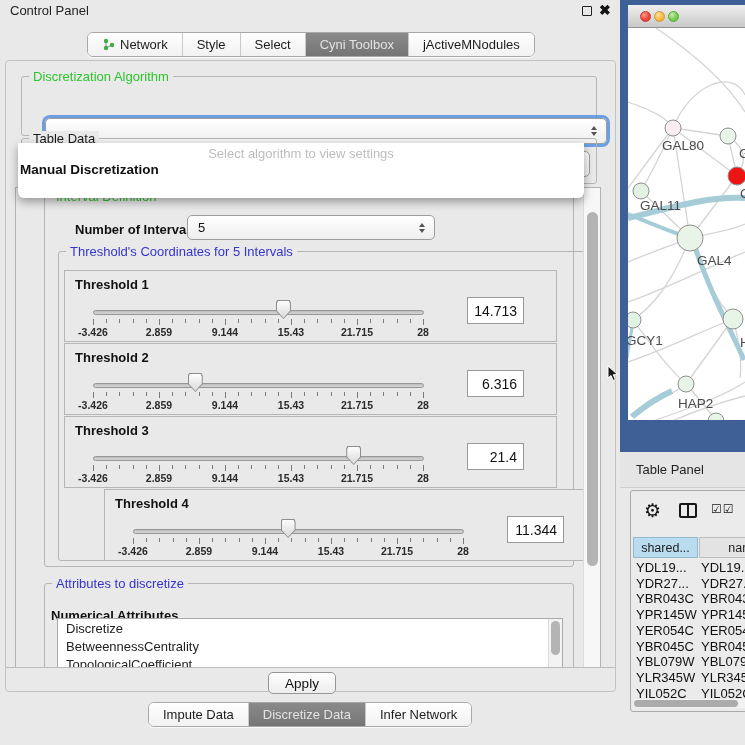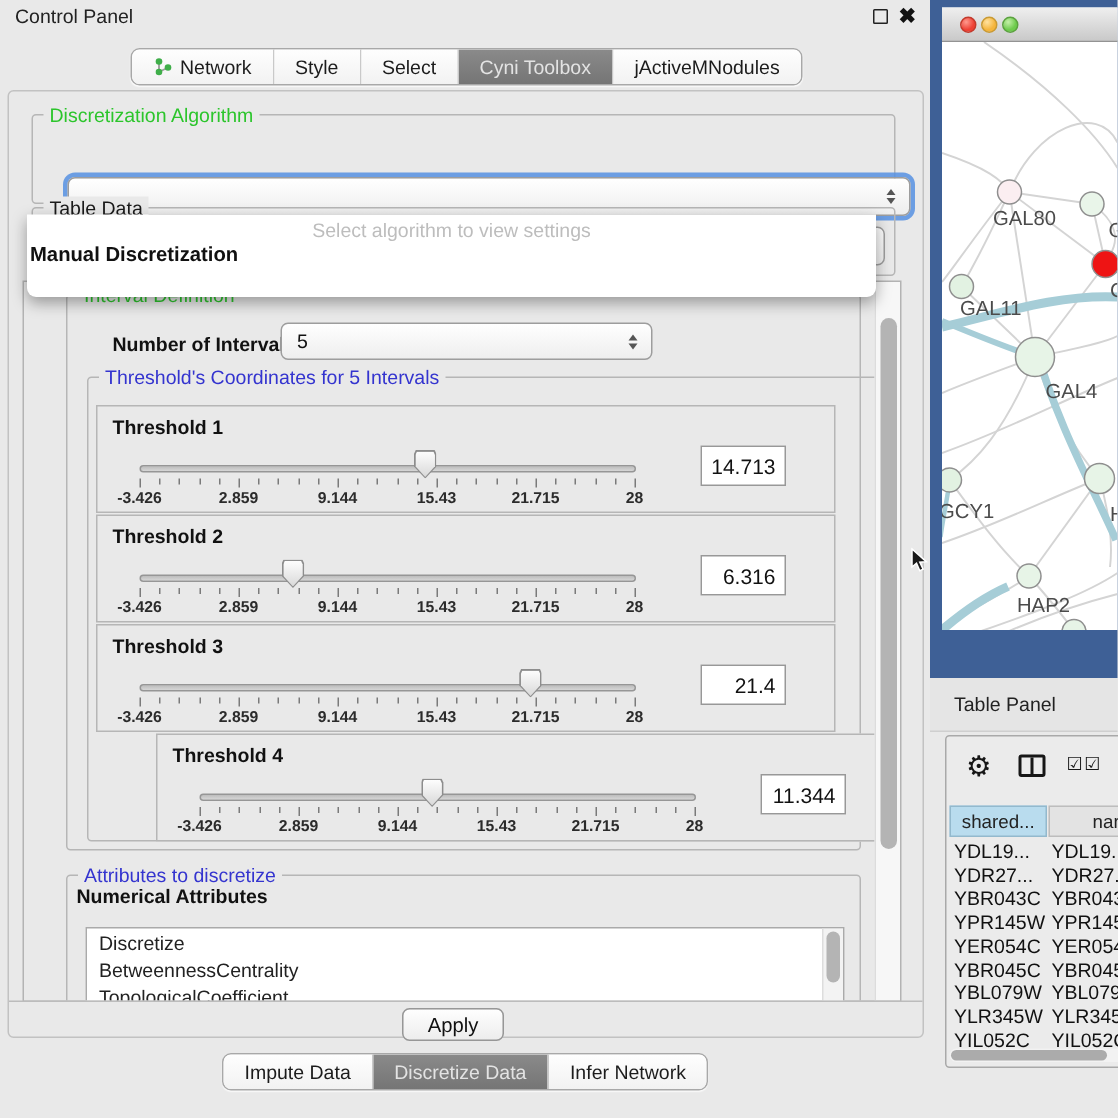--- a/index.html
+++ b/index.html
@@ -75,21 +75,21 @@
     clip-path:polygon(8% 0,92% 0,100% 14%,100% 58%,50% 100%,0 58%,0 14%); background:linear-gradient(#fdfdfd,#d9d9d9); }
   .tick { position:absolute; width:1px; height:4px; background:#7a7a7a; top:48px; }
   .tick.major { height:6px; }
   .scale-lab { position:absolute; top:55px; font-size:10.5px; font-weight:bold; color:#2b2b2b;
     transform:translateX(-50%); white-space:nowrap; }
   .thr-value { position:absolute; left:402px; top:26px; width:57px; height:27px; background:#ffffff;
     border:1px solid #989898; font-size:14px; color:#111; display:flex; align-items:center;
     justify-content:flex-end; padding-right:6px; }
 
   #attr-group { left:28px; top:395px; width:530px; height:120px; }
-  #attr-list-label { left:6px; top:6px; font-size:13px; font-weight:bold; color:#111; position:absolute; }
+  #attr-list-label { left:6px; top:24px; font-size:13px; font-weight:bold; color:#111; position:absolute; }
   #attr-list { position:absolute; left:12px; top:34px; width:506px; height:60px; background:#ffffff;
     border:1px solid #aaaaaa; overflow:hidden; }
   .attr-item { font-size:13px; color:#222; padding:1.5px 0 1.5px 8px; }
   #attr-scroll { position:absolute; right:0; top:0; width:14px; height:100%; background:#f3f3f3;
     border-left:1px solid #ddd; }
   #attr-thumb { position:absolute; left:2px; top:2px; width:9px; height:34px; background:#b4b4b4; border-radius:5px; }
 
   #apply-bar { left:0px; top:606px; width:609px; height:25px; border-top:1px solid #bcbcbc; }
   #apply-btn { left:262px; top:4px; width:68px; height:22px; background:linear-gradient(#fefefe,#ededed);
     border:1px solid #979797; border-radius:5px; font-size:13.5px; color:#111; display:flex;
@@ -97,21 +97,21 @@
 
   
   #desktop { left:620px; top:0; width:125px; height:452px; background:#3e6096; }
   #net-window { left:628px; top:5px; width:117px; height:415px; background:#ffffff; }
   #net-titlebar { left:0; top:0; width:117px; height:23px;
     background:linear-gradient(#efefef,#c9c9c9); border-bottom:1px solid #939393; }
   .traffic { position:absolute; top:5.5px; width:11px; height:11px; border-radius:50%; }
   #tl-red { left:12px; background:radial-gradient(circle at 35% 30%, #ff9a8e, #ee4135 60%); border:1px solid #c33a2c; }
   #tl-yellow { left:26px; background:radial-gradient(circle at 35% 30%, #ffe2a0, #f5b53d 60%); border:1px solid #c99a33; }
   #tl-green { left:40px; background:radial-gradient(circle at 35% 30%, #c4f0a8, #6ecb4d 60%); border:1px solid #5ba23f; }
-  #net-canvas { left:0; top:23px; width:117px; height:392px; overflow:hidden; }
+  #net-canvas { left:0; top:23px; width:117px; height:392px; overflow:hidden;border-radius:12px; }
 
   #table-panel-bar { left:620px; top:452px; width:125px; height:36px; background:#e5e5e5;
     border-bottom:1px solid #cfcfcf; }
   #table-panel-title { left:16px; top:10px; font-size:13px; color:#222; position:absolute; }
   #table-box { left:630px; top:490px; width:130px; height:222px; background:#ebebeb;
     border:1px solid #a9a9a9; border-radius:3px; overflow:hidden; }
   #tb-gear { position:absolute; left:13px; top:8px; font-size:19px; color:#161616; }
   #tb-colicon { position:absolute; left:48px; top:12px; width:18px; height:15px; border:2px solid #161616;
     border-radius:2px; }
   #tb-colicon::after { content:""; position:absolute; left:6px; top:0; width:2px; height:100%; background:#161616; }

